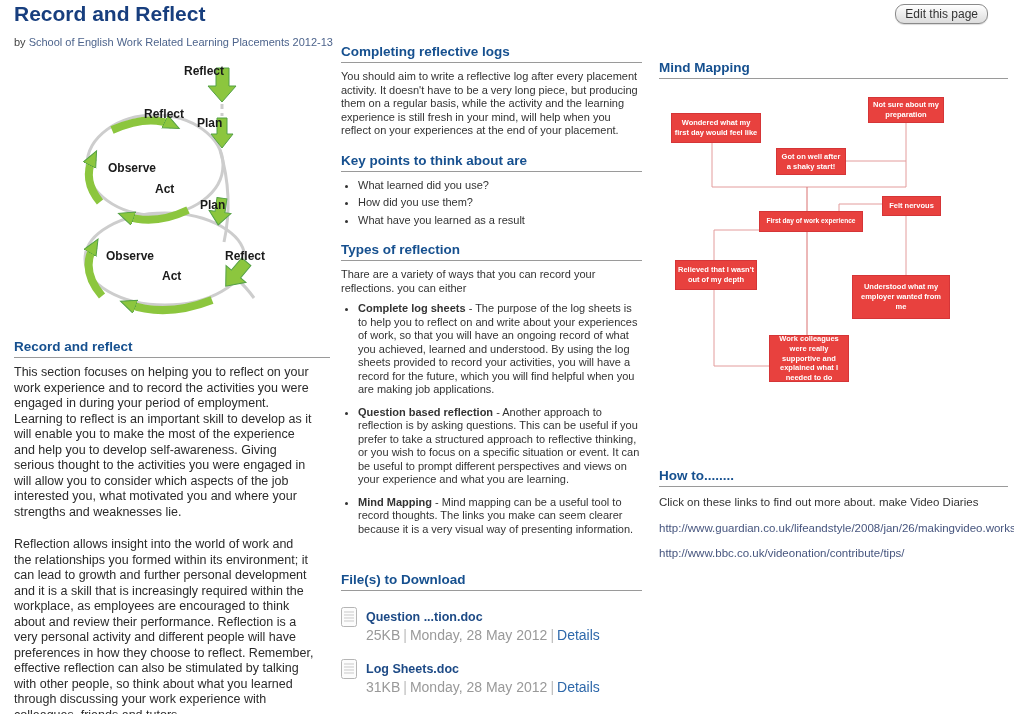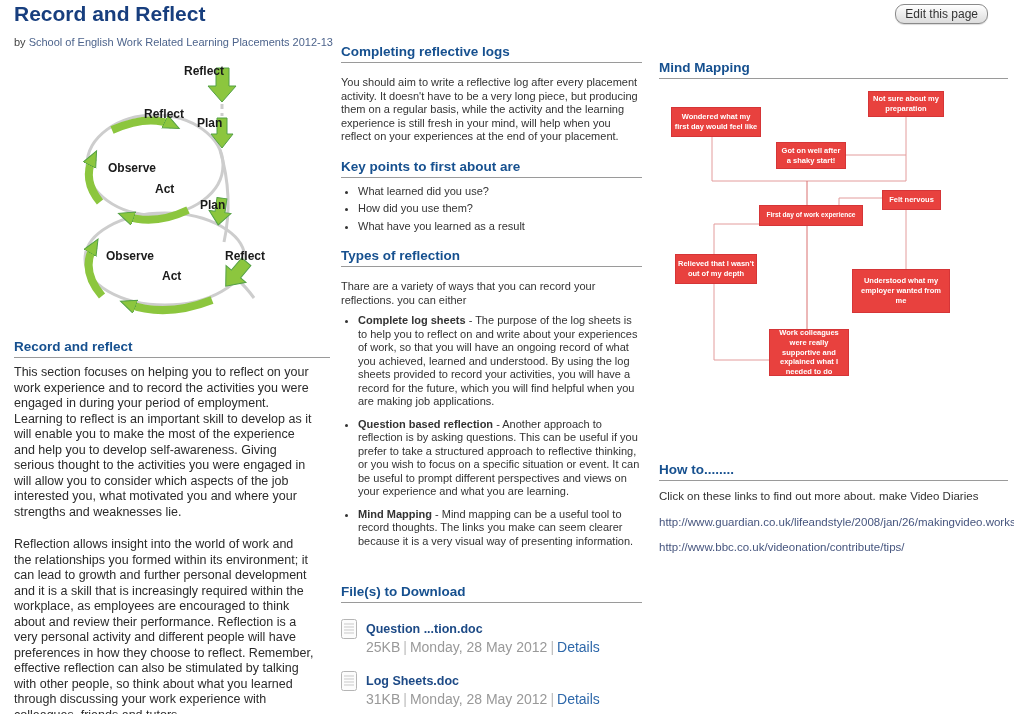--- a/index.html
+++ b/index.html
@@ -30,40 +30,40 @@
     font-size:13.5px; font-weight:bold; color:#16508F;
     margin:0; padding-bottom:3px; border-bottom:1px solid #9a9a9a;
   }
   .sec { margin-top:15px; }
   .sec:first-child { margin-top:0; }
   
   .col-left p { font-size:12.5px; line-height:15.5px; margin:7px 16px 0 0; color:#2b2b2b; }
   .col-left .para2 { margin-top:17px; }
   
   .col-mid p, .col-mid li { font-size:11px; line-height:13.5px; color:#333; }
-  .col-mid p { margin:13px 0 0 0; }
+  .col-mid p { margin:7px 0 0 0; }
   ul.bullets { margin:7px 0 0 0; padding-left:17px; }
   ul.bullets li { margin-bottom:4px; }
   ul.types li { margin-bottom:9px; }
   .term { font-weight:bold; }
   
   .cycle { position:relative; width:315px; height:272px; }
   .cycle svg { position:absolute; left:0; top:0; }
   .cyc-label {
     position:absolute; font-size:12px; font-weight:bold; color:#1a1a1a; white-space:nowrap;
   }
   
   .file-row { display:flex; margin-top:16px; }
   .file-icon { width:16px; height:20px; margin-right:9px; flex:0 0 auto; }
   .file-name { font-size:12.5px; font-weight:bold; color:#1D4A86; text-decoration:none; cursor:pointer; }
   .file-meta { font-size:14px; color:#999; margin-top:2px; }
   .file-meta .pipe { margin:0 3px; color:#bbb; }
   .details-link { color:#2E68AA; text-decoration:none; cursor:pointer; }
   
-  .mindmap { position:relative; width:349px; height:375px; margin-top:8px; }
+  .mindmap { position:relative; width:349px; height:375px; margin-top:14px; }
   .mm-node {
     position:absolute; background:#E8413E; border:1px solid #D53537; box-sizing:border-box;
     color:#fff; font-size:7.5px; font-weight:bold; text-align:center; line-height:1.3;
     display:flex; align-items:center; justify-content:center; padding:2px;
   }
   
   .col-right p { font-size:11.5px; line-height:14px; color:#333; margin:8px 0 0 0; }
   .howto-link { display:block; font-size:11.5px; color:#46557E; text-decoration:none; margin-top:13px; cursor:pointer; }
 </style>
 </head>
@@ -121,21 +121,21 @@
 </div>
 
 <div class="col-mid">
 
   <div class="sec">
     <h2>Completing reflective logs</h2>
     <p>You should aim to write a reflective log after every placement activity. It doesn't have to be a very long piece, but producing them on a regular basis, while the activity and the learning experience is still fresh in your mind, will help when you reflect on your experiences at the end of your placement.</p>
   </div>
 
   <div class="sec">
-    <h2>Key points to first about are</h2>
+    <h2>Key points to think about are</h2>
     <ul class="bullets">
       <li>What learned did you use?</li>
       <li>How did you use them?</li>
       <li>What have you learned as a result</li>
     </ul>
   </div>
 
   <div class="sec">
     <h2>Types of reflection</h2>
     <p>Thare are a variety of ways that you can record your reflections. you can either</p>

